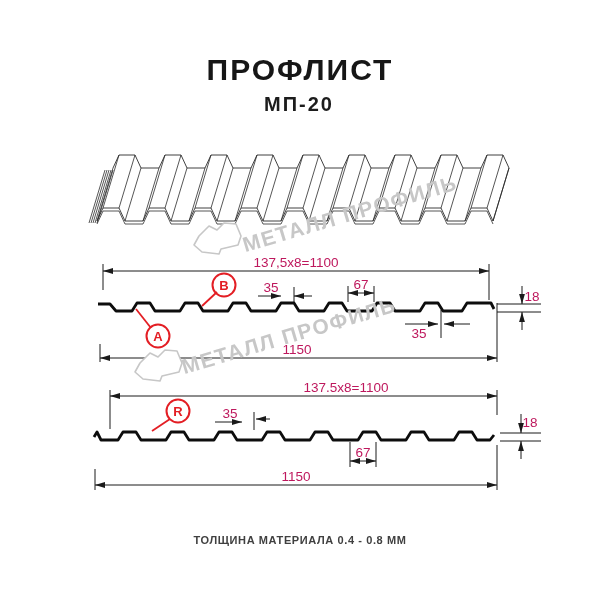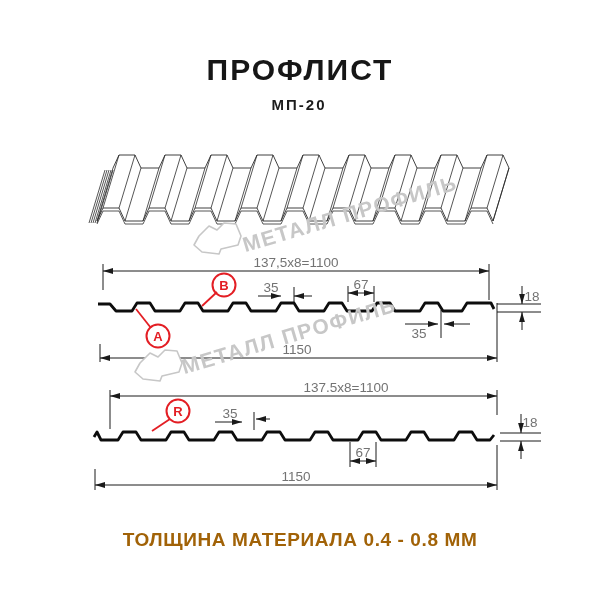--- a/index.html
+++ b/index.html
@@ -1,22 +1,22 @@
 <!DOCTYPE html>
 <html><head>
 <meta charset="utf-8">
 <style>
   html,body{margin:0;padding:0;background:#ffffff;}
   #stage{position:relative;width:600px;height:600px;background:#ffffff;overflow:hidden;
          font-family:"Liberation Sans","DejaVu Sans",sans-serif;}
   .abs{position:absolute;transform:translate(-50%,-50%);white-space:nowrap;}
   .title{font-size:30px;font-weight:800;letter-spacing:2px;color:#161616;}
-  .subtitle{font-size:15px;font-weight:700;letter-spacing:2px;color:#1c1c1c;}
-  .footer-note{font-size:19px;font-weight:700;letter-spacing:0.6px;color:#a16207;}
-  .dim{font-size:13.5px;color:#737373;}
+  .subtitle{font-size:20px;font-weight:700;letter-spacing:2px;color:#1c1c1c;}
+  .footer-note{font-size:11px;font-weight:700;letter-spacing:0.6px;color:#404040;}
+  .dim{font-size:13.5px;color:#be185d;}
   .marker{width:21px;height:21px;border:2px solid #e31e24;border-radius:50%;
           display:flex;align-items:center;justify-content:center;
           color:#e31e24;font-size:13px;font-weight:700;background:transparent;}
   svg{position:absolute;left:0;top:0;}
   .thin{stroke:#1a1a1a;stroke-width:1;fill:none;}
   .sheet3d{stroke:#2b2b2b;stroke-width:0.9;fill:none;}
   .sheet3d-light{stroke:#2b2b2b;stroke-width:0.8;fill:none;}
   .profile{stroke:#0d0d0d;stroke-width:2.8;fill:none;stroke-linejoin:round;}
   .wm-logo{stroke:#c7c7c7;stroke-width:1.6;fill:#ffffff;stroke-linejoin:round;}
   .wm-text{fill:#c7c7c7;font-family:"Liberation Sans","DejaVu Sans",sans-serif;

